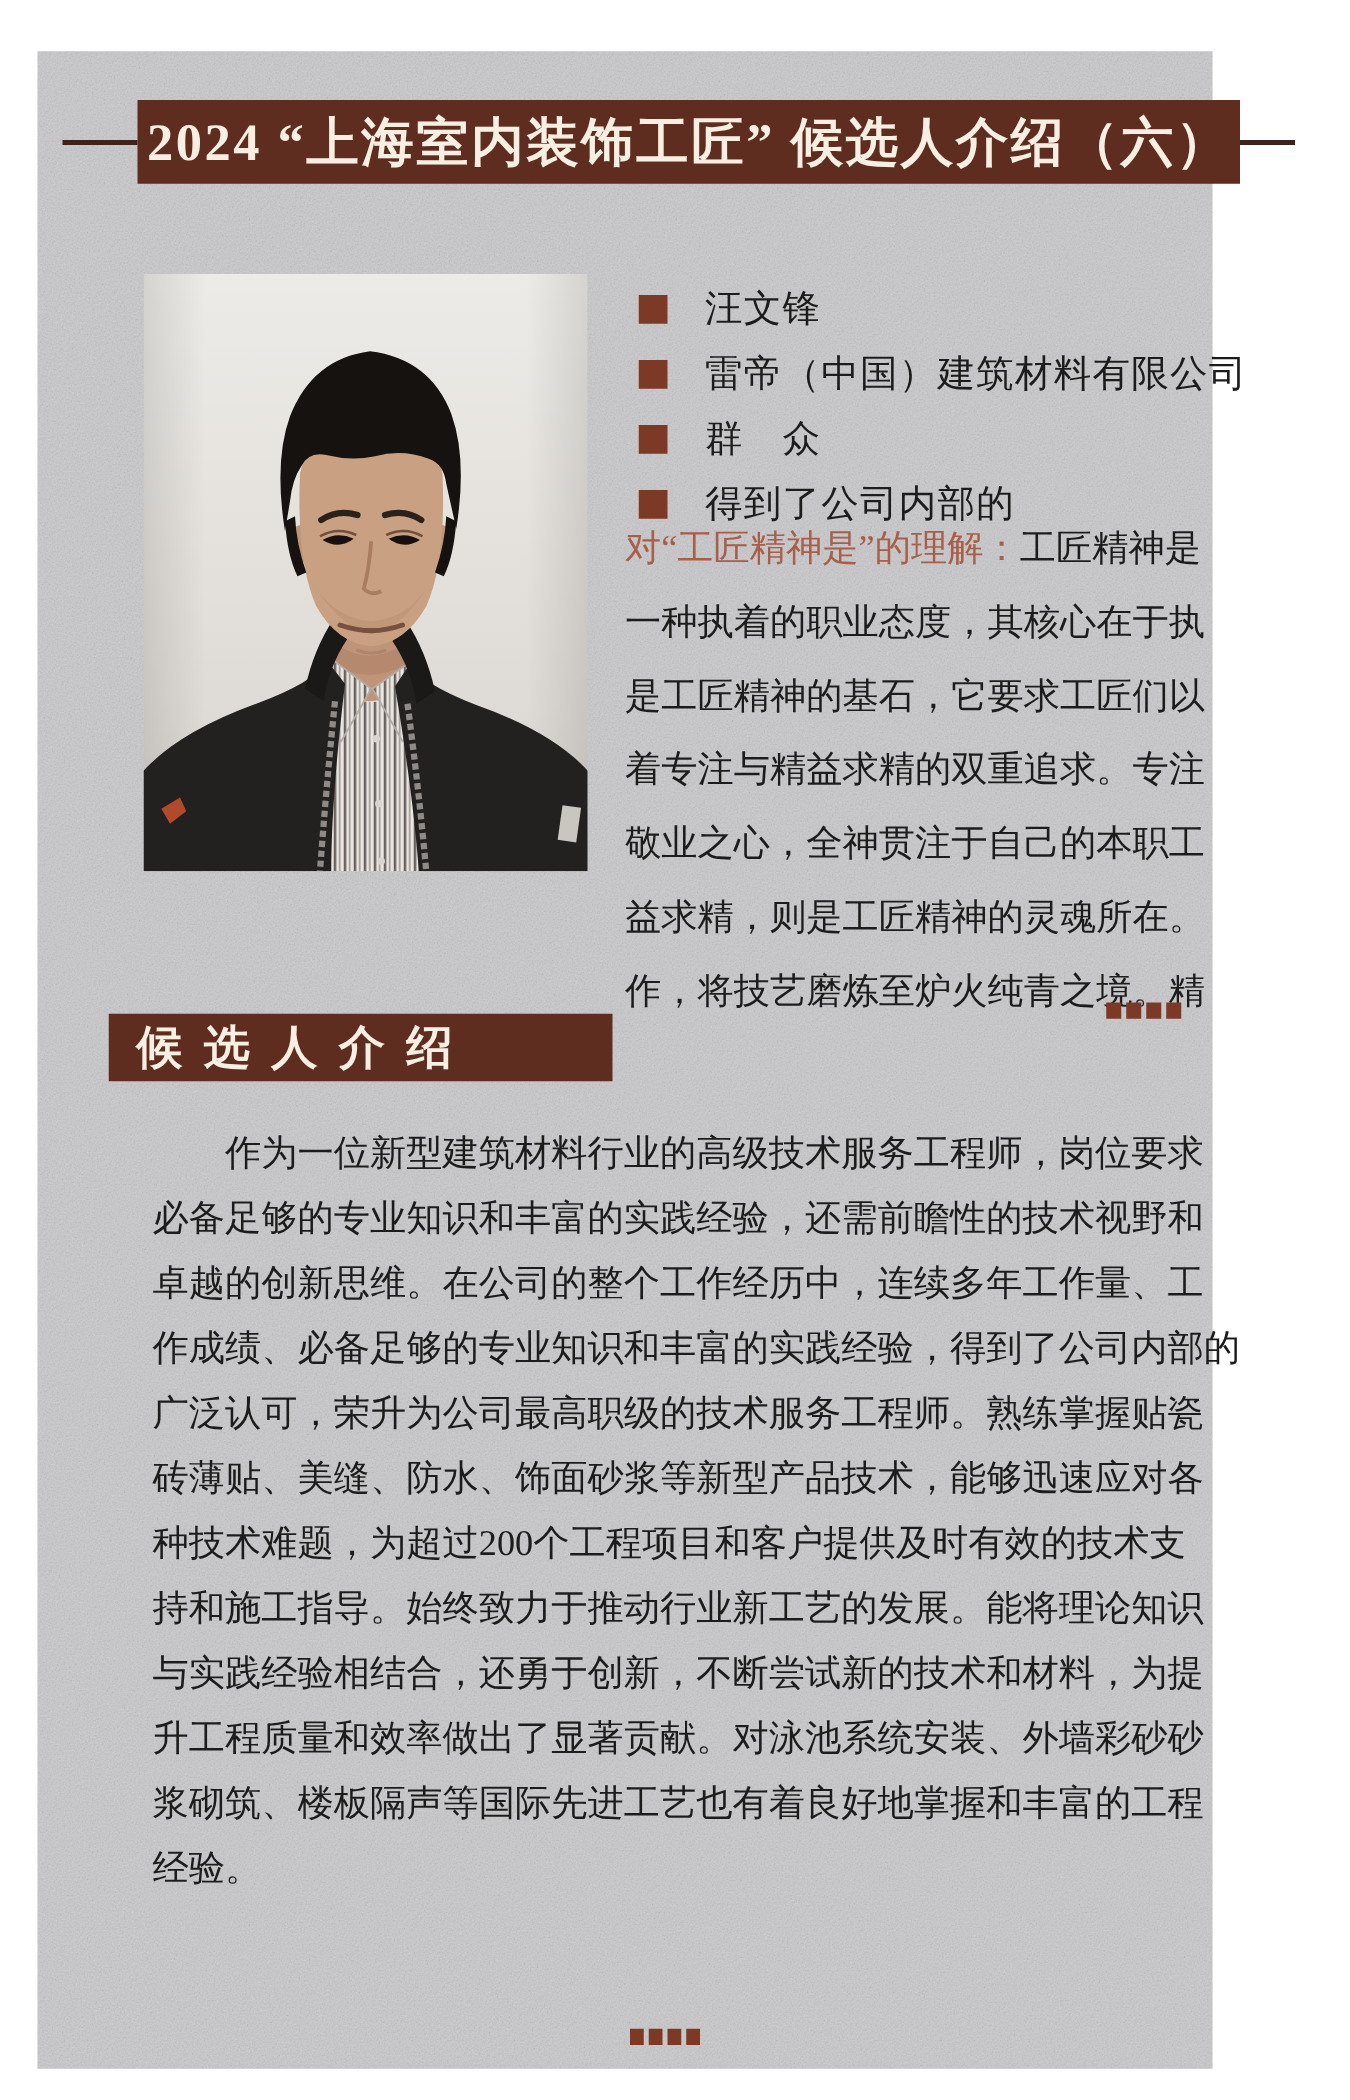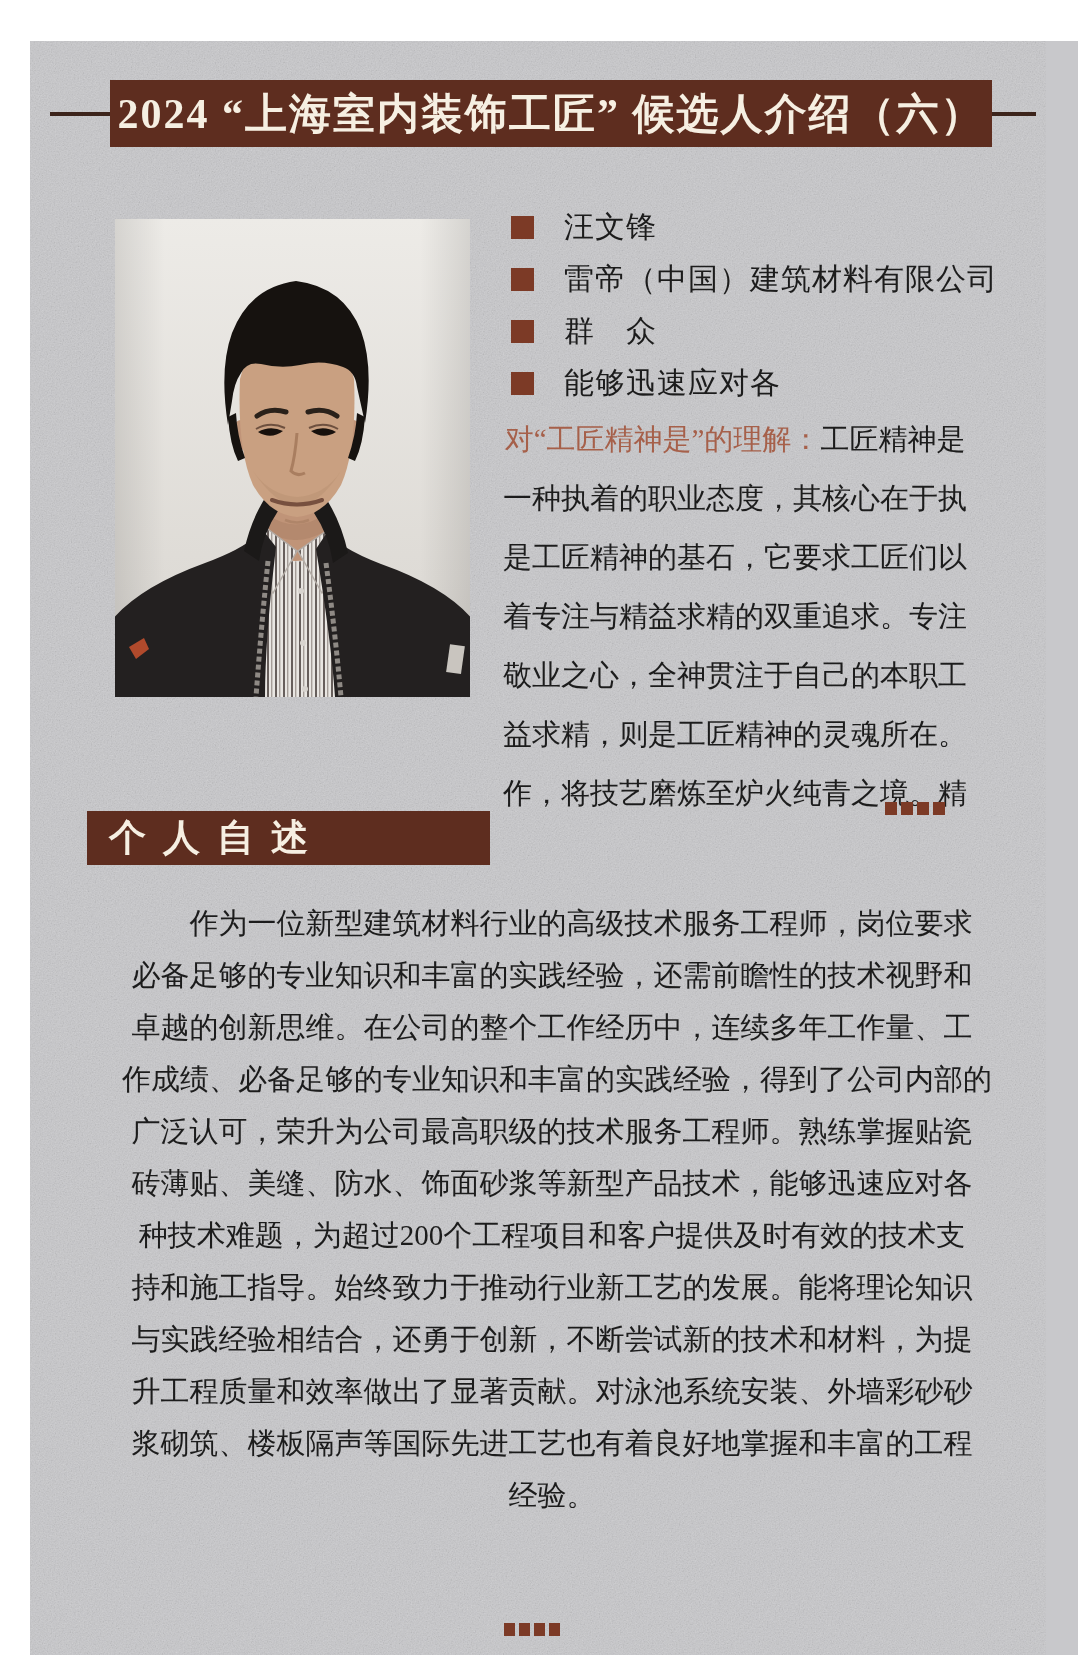--- a/index.html
+++ b/index.html
@@ -1,43 +1,42 @@
 <!DOCTYPE html>
 <html style="--banner: #5e2d1f; --accent-square: #7c3a26; --lead-text: #a6604a; --panel-bg: #c8c8cb; --text: #1c1c1c; --title-text: #f6efe2;"><head>
 <meta charset="utf-8">
 <style>
   html,body{margin:0;padding:0;}
   body{
     width:1080px;height:1680px;background:#ffffff;position:relative;overflow:hidden;
     font-family:"Liberation Serif","DejaVu Serif",serif;
   }
   .panel{
-    position:absolute;left:30px;top:41px;width:1048px;height:1614px;
+    position:absolute;left:30px;top:41px;width:940px;height:1614px;
     background:var(--panel-bg,#c8c8cb);
-    text-align:center;
   }
   .noise{position:absolute;left:0;top:0;width:100%;height:100%;z-index:0;opacity:.38;pointer-events:none;}
   .content{position:absolute;left:0;top:0;width:100%;height:100%;z-index:1;}
 
   .header-banner{
     position:absolute;left:80px;top:39px;width:882px;height:67px;
     background:var(--banner,#5e2d1f);display:flex;align-items:center;justify-content:center;
   }
   .header-title{
     color:var(--title-text,#f6efe2);font-size:42px;font-weight:bold;
     letter-spacing:2px;white-space:nowrap;
   }
   .rule{position:absolute;height:4px;background:#3c241b;top:71px;}
   .rule-left{left:20px;width:60px;}
   .rule-right{left:962px;width:44px;}
 
   .photo{position:absolute;left:85px;top:178px;width:355px;height:478px;}
   .photo svg{display:block;width:100%;height:100%;}
 
-  .bullets{position:absolute;left:481px;top:168px;}
+  .bullets{position:absolute;left:481px;top:188px;}
   .bullet-row{display:flex;align-items:center;height:36px;margin-bottom:16px;}
   .bullet-square{width:23px;height:23px;background:var(--accent-square,#7c3a26);margin-right:30px;flex:none;}
   .bullet-text{font-size:30px;color:var(--text,#1c1c1c);letter-spacing:1px;white-space:nowrap;}
 
   .understanding{
     position:absolute;left:470px;top:369px;width:470px;
     font-size:29px;line-height:59px;color:var(--text,#1c1c1c);
   }
   .iline{white-space:nowrap;}
   .lead{color:var(--lead-text,#a6604a);}
@@ -167,21 +166,21 @@
         <div class="bullet-row">
           <span class="bullet-square"></span>
           <span class="bullet-text">雷帝（中国）建筑材料有限公司</span>
         </div>
         <div class="bullet-row">
           <span class="bullet-square"></span>
           <span class="bullet-text">群　众</span>
         </div>
         <div class="bullet-row">
           <span class="bullet-square"></span>
-          <span class="bullet-text">能够迅速应对各</span>
+          <span class="bullet-text">得到了公司内部的</span>
         </div>
       </div>
 
     <div class="understanding">
       <div class="iline">
         <span class="lead">对“工匠精神是”的理解：</span><span>工匠精神是</span>
       </div>
     <div class="iline">一种执着的职业态度，其核心在于执</div>
         <div class="iline">是工匠精神的基石，它要求工匠们以</div>
         <div class="iline">着专注与精益求精的双重追求。专注</div>
@@ -191,21 +190,21 @@
       </div>
 
     <div class="decor decor-top">
       <span class="sq"></span>
       <span class="sq"></span>
       <span class="sq"></span>
       <span class="sq"></span>
     </div>
 
     <div class="section-banner">
-      <span class="section-title">个人自述</span>
+      <span class="section-title">候选人介绍</span>
     </div>
 
     <div class="statement">
         <div class="sline">作为一位新型建筑材料行业的高级技术服务工程师，岗位要求</div>
         <div class="sline">必备足够的专业知识和丰富的实践经验，还需前瞻性的技术视野和</div>
         <div class="sline">卓越的创新思维。在公司的整个工作经历中，连续多年工作量、工</div>
         <div class="sline">作成绩、必备足够的专业知识和丰富的实践经验，得到了公司内部的</div>
         <div class="sline">广泛认可，荣升为公司最高职级的技术服务工程师。熟练掌握贴瓷</div>
         <div class="sline">砖薄贴、美缝、防水、饰面砂浆等新型产品技术，能够迅速应对各</div>
         <div class="sline">种技术难题，为超过200个工程项目和客户提供及时有效的技术支</div>

